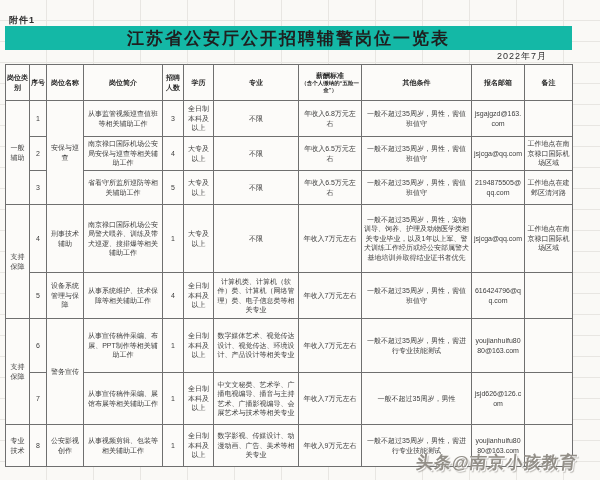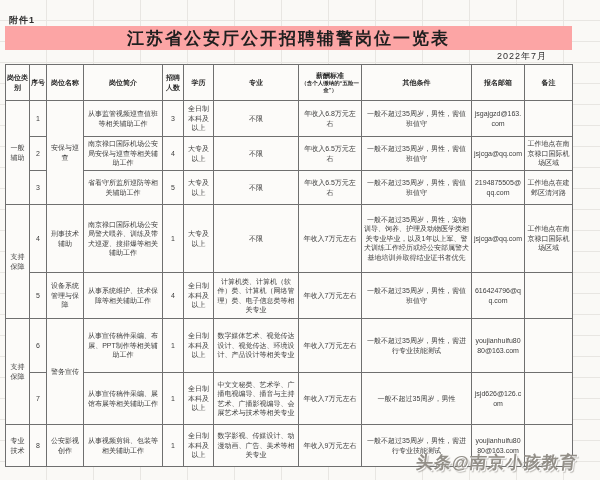--- a/index.html
+++ b/index.html
@@ -15,21 +15,21 @@
     background-image:
       repeating-linear-gradient(to right, transparent 0px, transparent 46px, #e8e6e2 46px, #e8e6e2 47px),
       repeating-linear-gradient(to bottom, transparent 0px, transparent 20px, #e8e6e2 20px, #e8e6e2 21px);
   }
   .attachment{
     position:absolute;left:9px;top:14px;z-index:2;
     font-size:9px;font-weight:bold;color:#2e2e2e;letter-spacing:1px;
   }
   .title-band{
     position:absolute;left:5px;top:26px;width:567px;height:24px;z-index:2;
-    background:#fca5a5;text-align:center;
+    background:#14b8a6;text-align:center;
   }
   .title-band .title{
     font-size:17px;font-weight:bold;color:#1f1f1f;letter-spacing:2px;line-height:26px;
   }
   .date-label{
     position:absolute;top:50px;right:53px;z-index:2;
     font-size:9px;color:#2e2e2e;letter-spacing:1px;
   }
   table.roster{
     position:absolute;left:5px;top:64px;z-index:1;

